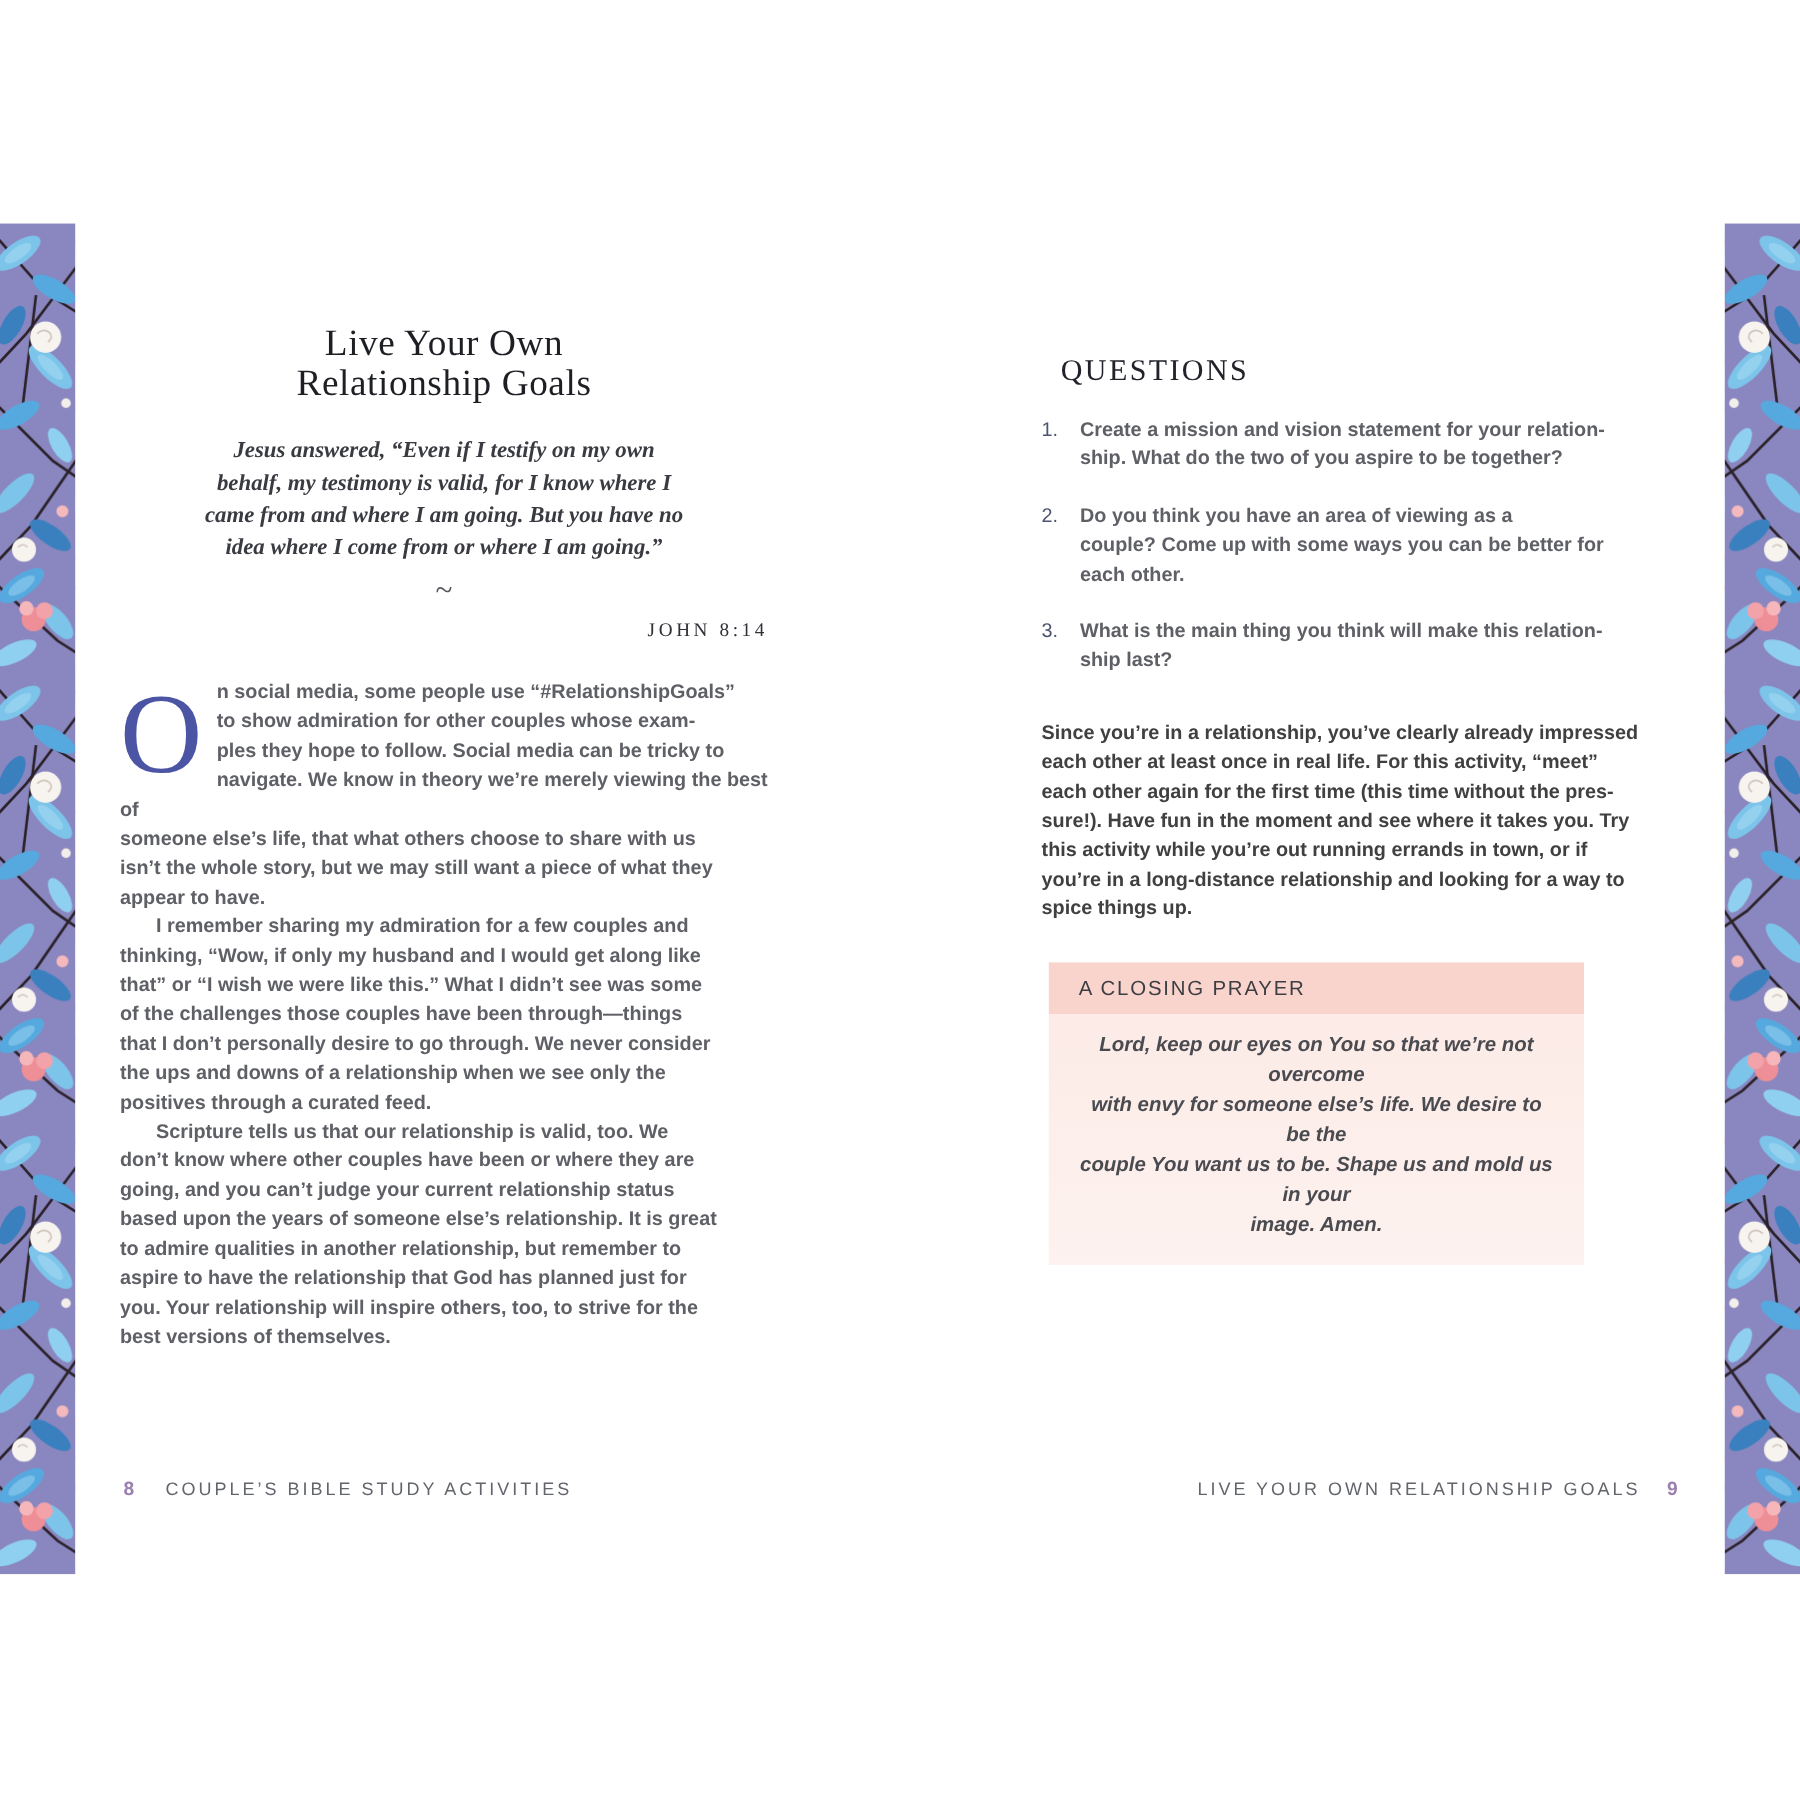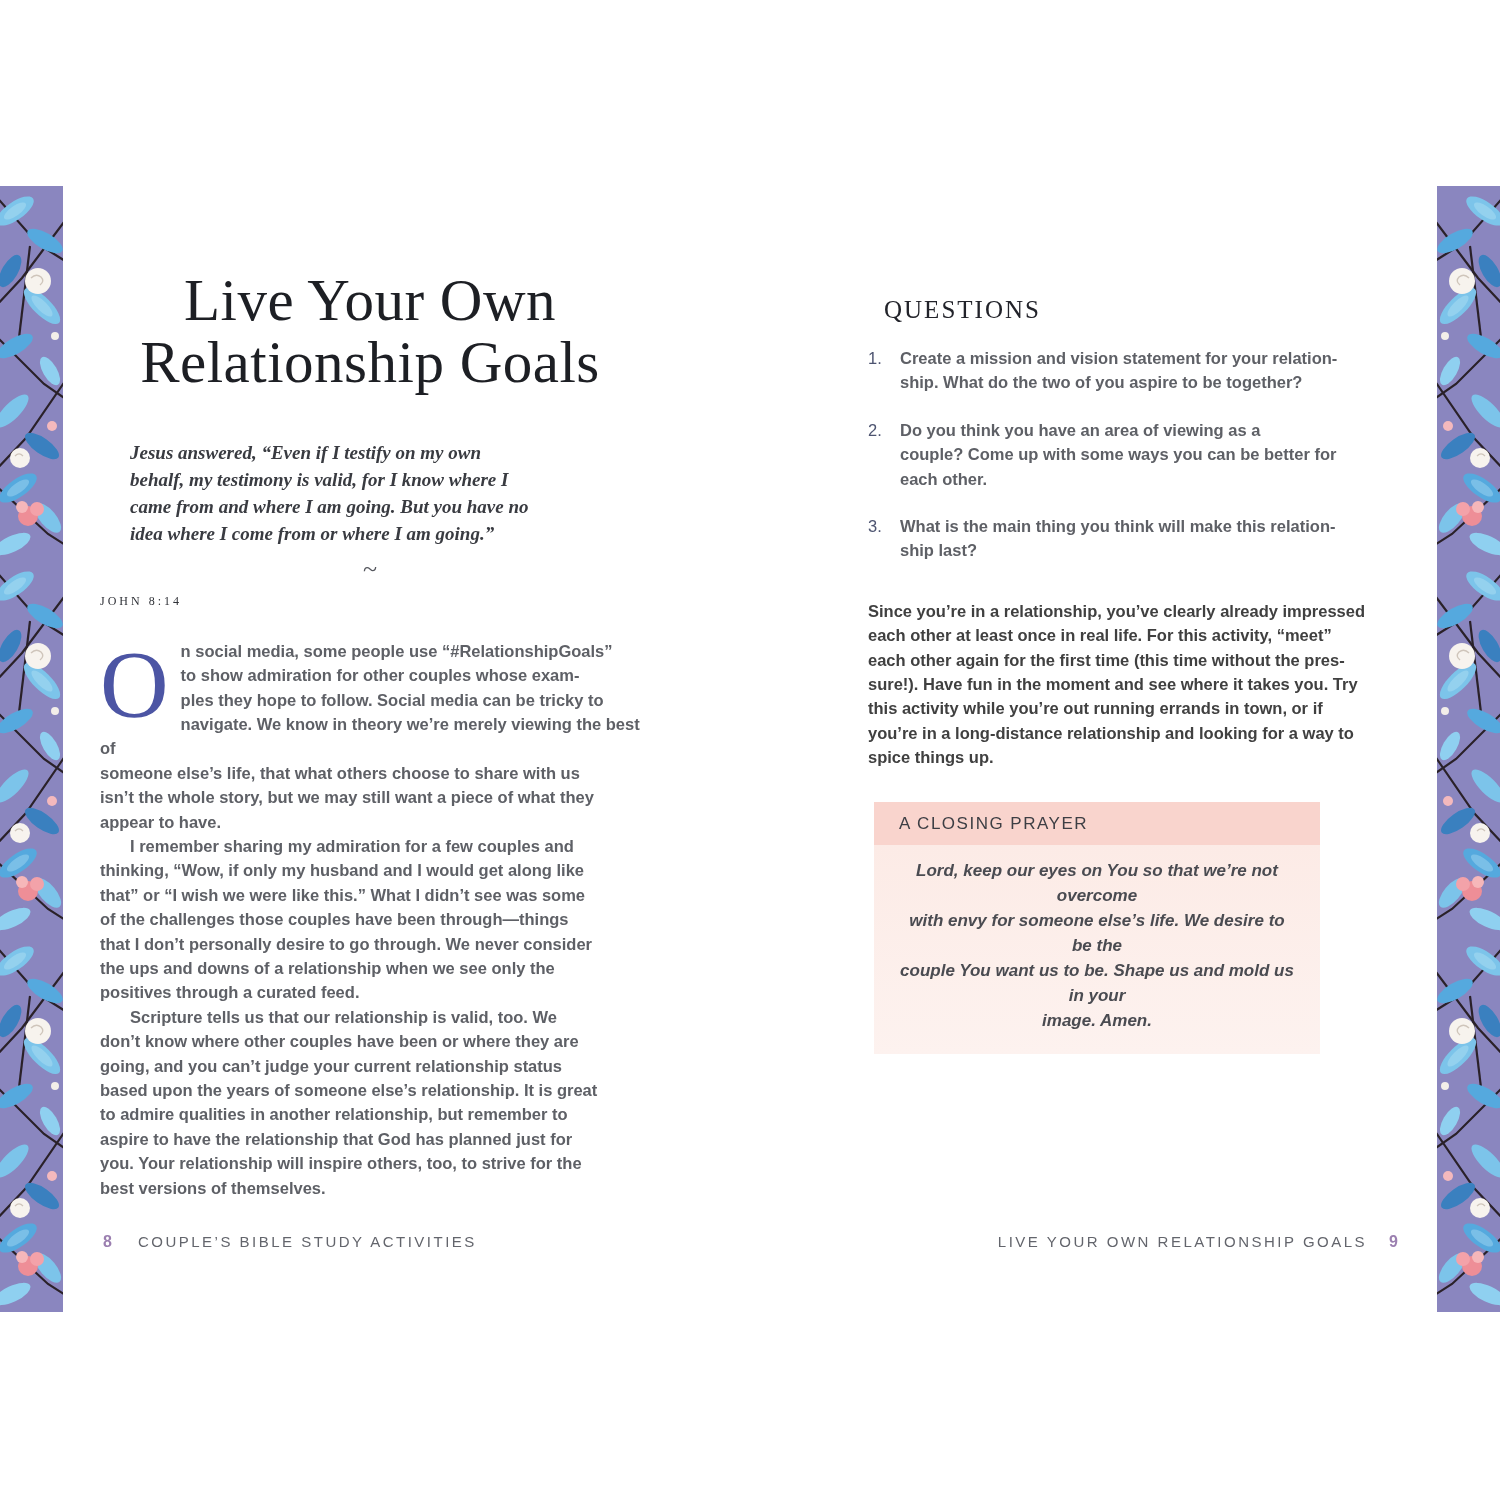--- a/index.html
+++ b/index.html
@@ -12,35 +12,35 @@
   
   .floral{position:absolute;top:186px;width:63px;height:1126px;overflow:hidden;}
   .floral.left{left:0;}
   .floral.right{left:1437px;}
   .floral.right svg{transform:scaleX(-1);}
 
   
   .page-left{position:absolute;left:100px;top:270px;width:540px;}
   .book-title{
     font-family:"Liberation Serif",serif;font-weight:400;
-    font-size:59px;line-height:1.05;letter-spacing:0.5px;
+    font-size:31px;line-height:1.05;letter-spacing:0.5px;
     color:#1d1f24;text-align:center;margin:0;
   }
   .verse{
     font-family:"Liberation Serif",serif;font-style:italic;
     font-size:19px;line-height:1.42;color:#393b41;
-    text-align:left;margin:46px auto 0;width:480px;
+    text-align:center;margin:28px auto 0;width:480px;
   }
   .verse-divider{
     font-family:"Liberation Serif",serif;font-size:26px;color:#55575e;
     text-align:center;margin:8px 0 0;line-height:1;
   }
   .verse-ref{
-    font-family:"Liberation Serif",serif;font-size:12px;letter-spacing:3px;
-    color:#2f3137;text-align:left;margin:12px 0 0;
+    font-family:"Liberation Serif",serif;font-size:16px;letter-spacing:3px;
+    color:#2f3137;text-align:right;margin:12px 0 0;
   }
   .body-copy{margin-top:30px;font-size:16.5px;line-height:1.48;color:#5e6066;}
   .body-copy p{margin:0;}
   .body-copy p.indent{text-indent:30px;}
   .drop-cap{
     float:left;font-family:"Liberation Serif",serif;
     font-size:95px;line-height:0.78;color:#4c55a4;
     margin:9px 12px 0 0;
   }
 

